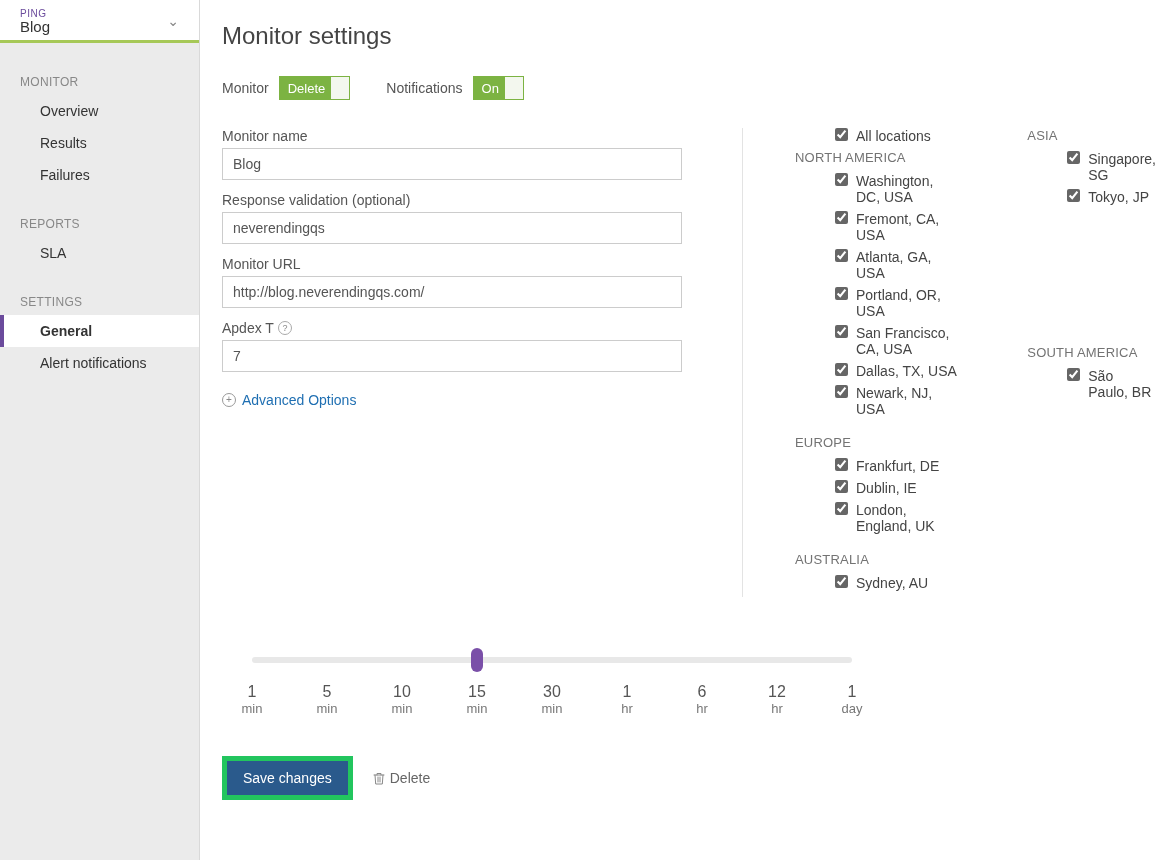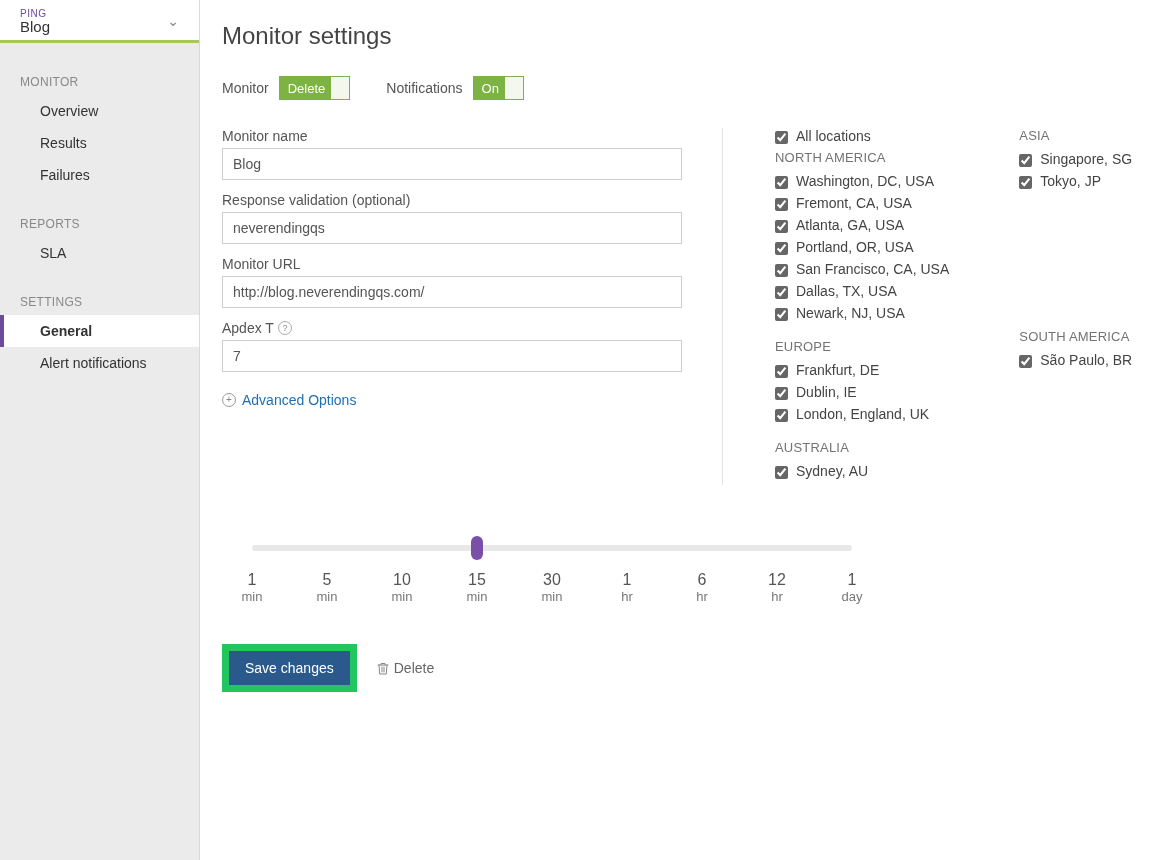--- a/index.html
+++ b/index.html
@@ -22,53 +22,53 @@
   .main { flex: 1; padding: 22px 20px 20px 22px; overflow-y: auto; position: relative; }
   h1.page-title { font-size: 24px; font-weight: 300; color: #444; margin-bottom: 26px; }
 
   .toggle-row { display: flex; align-items: center; gap: 36px; margin-bottom: 28px; }
   .toggle-group { display: flex; align-items: center; gap: 10px; }
   .toggle-label { font-size: 14px; color: #555; }
   .toggle { display: inline-flex; align-items: center; background: #7cb342; color: #fff; font-size: 13px; border: 1px solid #7cb342; cursor: pointer; }
   .toggle .text { padding: 3px 6px 3px 8px; }
   .toggle .knob { width: 18px; height: 22px; background: #f3f7ee; }
 
-  .form-area { display: flex; gap: 40px; }
+  .form-area { display: flex; gap: 60px; }
   .form-left { width: 460px; }
   .form-right { flex: 1; display: flex; gap: 70px; }
 
   .field { margin-bottom: 12px; }
   .field-label { font-size: 14px; color: #555; margin-bottom: 4px; display: flex; align-items: center; gap: 4px; }
   .help-icon { display: inline-flex; align-items: center; justify-content: center; width: 14px; height: 14px; border: 1px solid #aaa; border-radius: 50%; font-size: 9px; color: #888; }
   .text-input { width: 100%; padding: 7px 10px; border: 1px solid #ccc; font-size: 14px; color: #555; background: #fff; }
 
   .advanced-link { color: #1f6fb2; font-size: 14px; cursor: pointer; display: inline-flex; align-items: center; gap: 6px; margin-top: 8px; }
   .plus-circle { display: inline-flex; width: 14px; height: 14px; border: 1px solid #999; border-radius: 50%; align-items: center; justify-content: center; font-size: 10px; color: #888; line-height: 1; }
 
   
   .loc-col { border-left: 1px solid #e3e3e3; padding-left: 52px; }
   .loc-col-right { }
   .region-heading { font-size: 13px; color: #737373; font-weight: 500; margin-bottom: 8px; margin-top: 18px; letter-spacing: 0.2px; }
   .region-heading.first { margin-top: 0; }
   .all-loc-row { margin-bottom: 18px; }
-  .loc-item { display: flex; align-items: flex-end; gap: 8px; font-size: 14px; color: #444; margin-bottom: 6px; }
+  .loc-item { display: flex; align-items: flex-start; gap: 8px; font-size: 14px; color: #444; margin-bottom: 6px; margin-left: 40px; }
   .loc-item input[type=checkbox] { width: 13px; height: 13px; accent-color: #666; cursor: pointer; }
 
   
   .slider-section { margin-top: 60px; }
   .slider-track { position: relative; height: 6px; background: #e8e8e8; border-radius: 3px; margin: 0 30px 20px 30px; width: 600px; }
   .slider-handle { position: absolute; top: -9px; width: 12px; height: 24px; background: #7a4fa8; border-radius: 6px; left: calc(37.5% - 6px); cursor: grab; }
   .tick-labels { display: flex; width: 660px; justify-content: space-between; }
   .tick { text-align: center; width: 60px; color: #555;}
   .tick .num { font-size: 16px; }
   .tick .unit { font-size: 13px; color: #777; }
 
   
   .actions { margin-top: 40px; display: flex; align-items: center; gap: 20px; }
-  .btn-primary { background: #2a5a8c; color: #fff; border: 7px solid #22c55e; padding: 9px 16px; font-size: 14px; cursor: pointer; }
+  .btn-primary { background: #2a5a8c; color: #fff; border: 5px solid #22c55e; padding: 9px 16px; font-size: 14px; cursor: pointer; }
   .delete-link { color: #666; font-size: 14px; cursor: pointer; display: inline-flex; align-items: center; gap: 5px; }
   .trash-icon { width: 12px; height: 13px; display: inline-block; }
 </style>
 </head>
 <body>
 
 <div class="app">
 
   <aside class="sidebar">
     <div class="sidebar-header">

